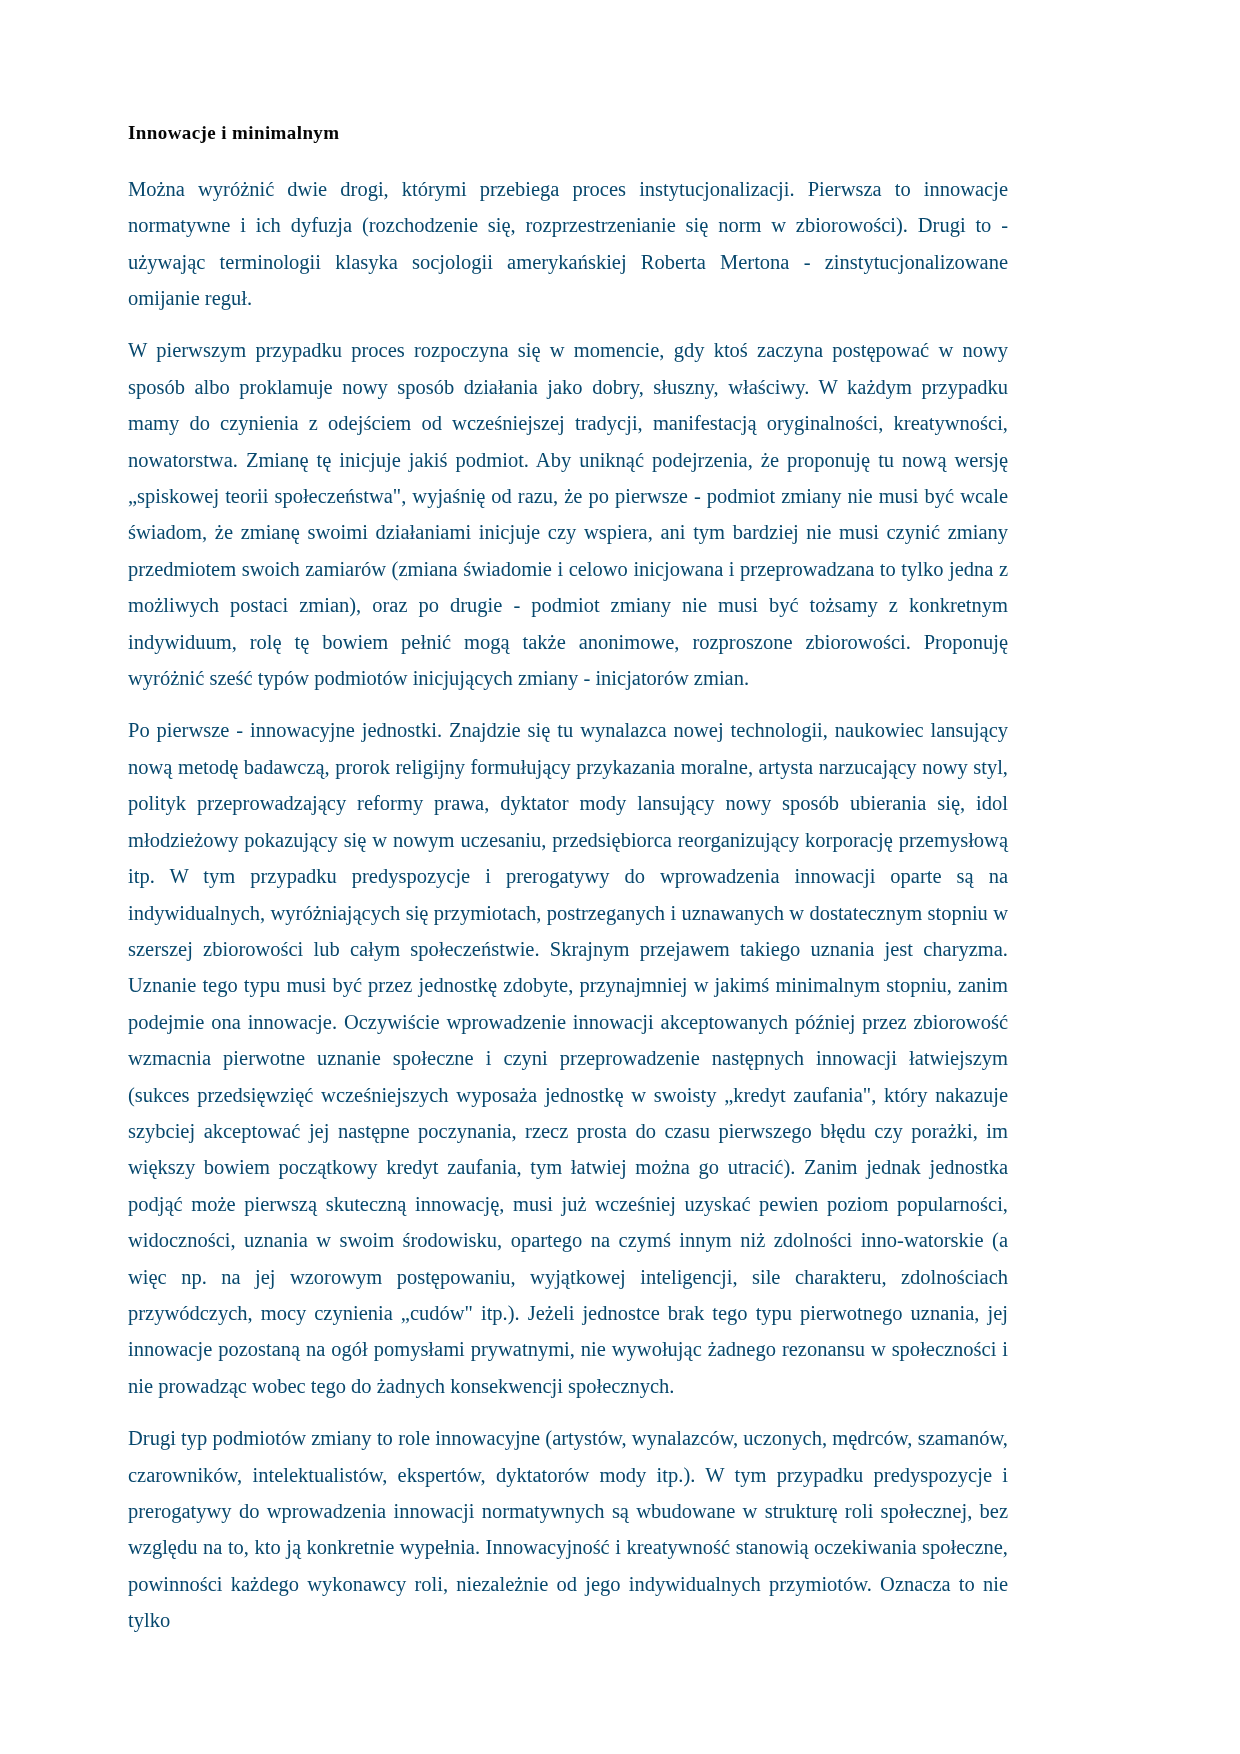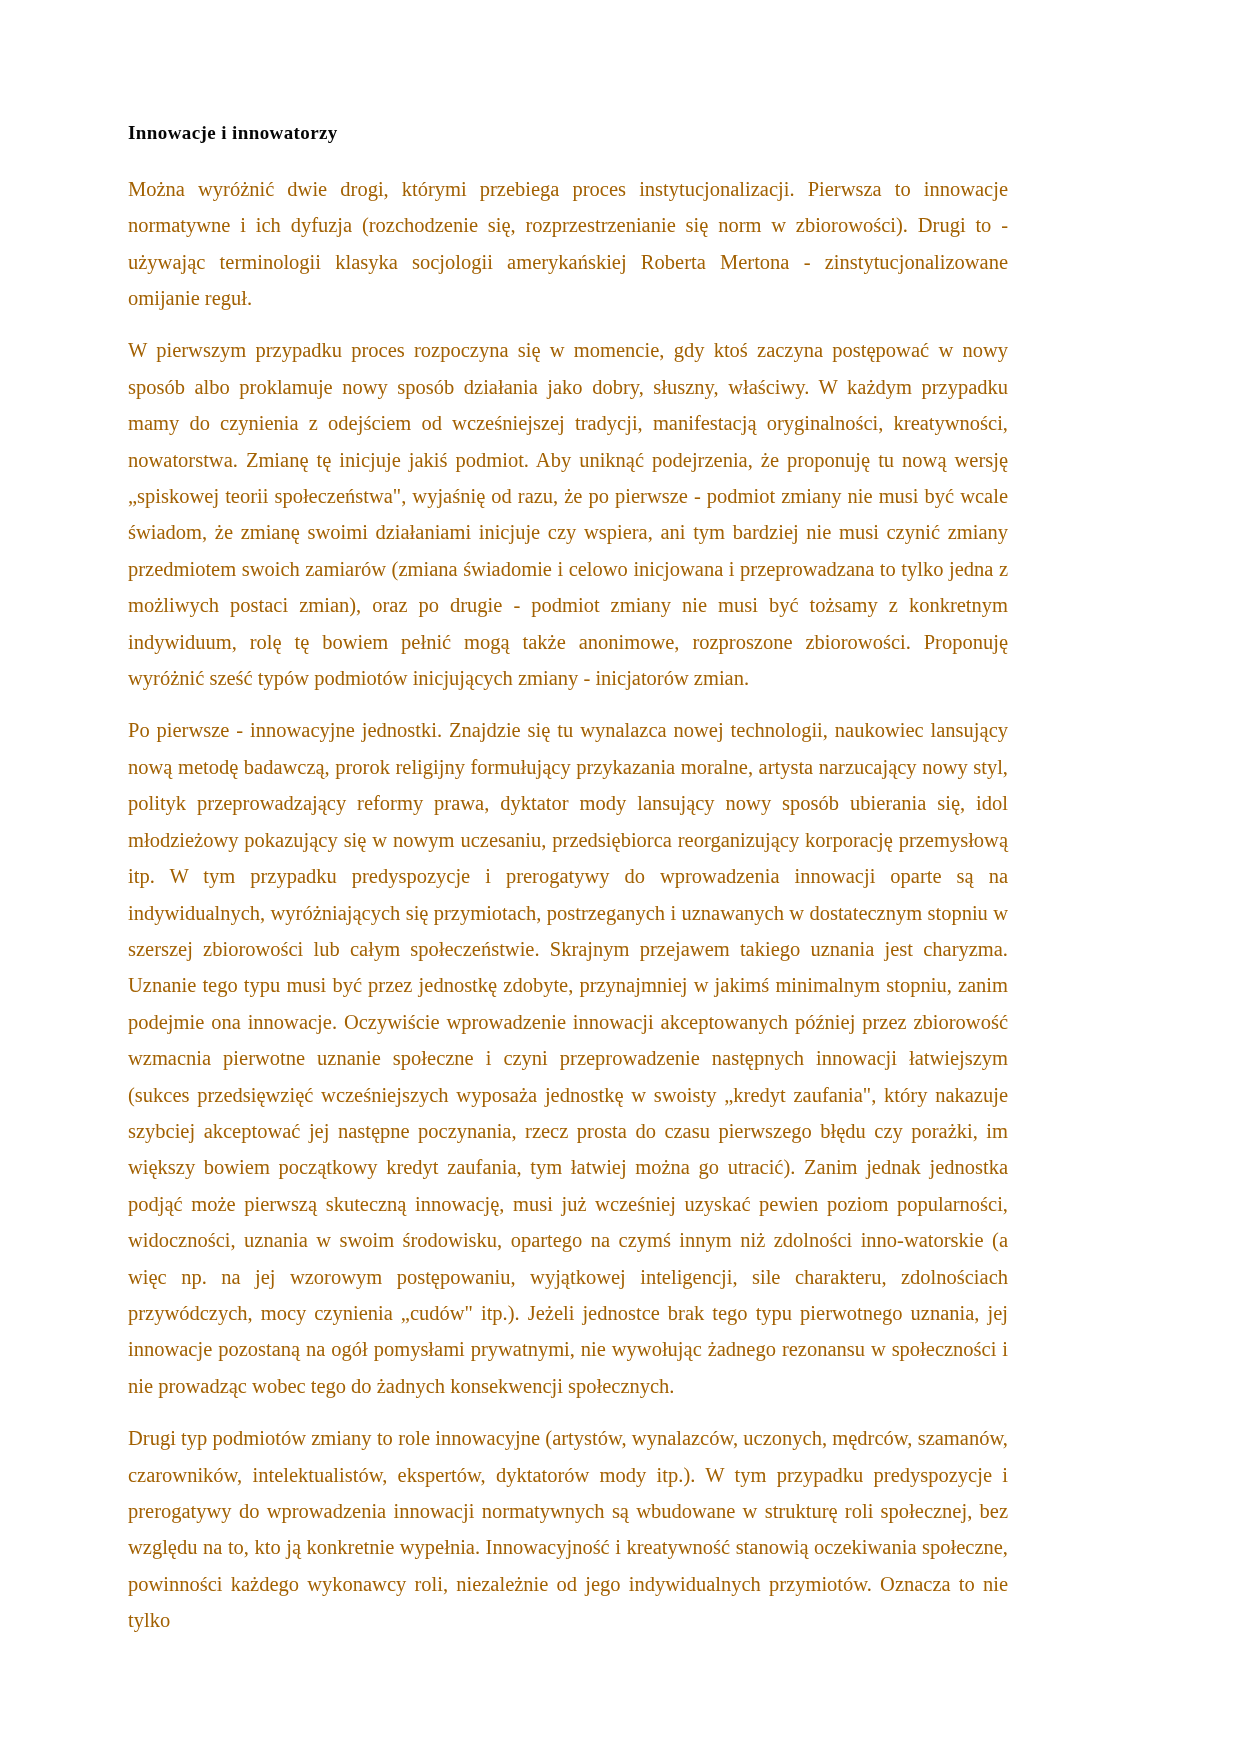--- a/index.html
+++ b/index.html
@@ -30,41 +30,41 @@
     line-height: 1.2;
     color: #0b0b0b;
     letter-spacing: 0.4px;
     margin: 0 0 26px 0;
     text-align: left;
   }
   .para {
     font-family: "Liberation Serif", "DejaVu Serif", serif;
     font-size: 20.5px;
     line-height: 36.4px;
-    color: #a16207;
+    color: #0c4a6e;
     text-align: justify;
     text-justify: inter-word;
     margin: 0 0 16px 0;
     -webkit-font-smoothing: antialiased;
   }
   .para:last-child {
     margin-bottom: 16px;
   }
   
   .content {
     filter: contrast(1.04);
   }
 </style>
 </head>
 <body>
 
 <div class="page">
   <div class="content">
 
-    <h1 class="doc-heading">Innowacje i innowatorzy</h1>
+    <h1 class="doc-heading">Innowacje i minimalnym</h1>
 
     <p class="para">Można wyróżnić dwie drogi, którymi przebiega proces instytucjonalizacji. Pierwsza to innowacje normatywne i ich dyfuzja (rozchodzenie się, rozprzestrzenianie się norm w zbiorowości). Drugi to - używając terminologii klasyka socjologii amerykańskiej Roberta Mertona - zinstytucjonalizowane omijanie reguł.</p>
 
     <p class="para">W pierwszym przypadku proces rozpoczyna się w momencie, gdy ktoś zaczyna postępować w nowy sposób albo proklamuje nowy sposób działania jako dobry, słuszny, właściwy. W każdym przypadku mamy do czynienia z odejściem od wcześniejszej tradycji, manifestacją oryginalności, kreatywności, nowatorstwa. Zmianę tę inicjuje jakiś podmiot. Aby uniknąć podejrzenia, że proponuję tu nową wersję „spiskowej teorii społeczeństwa", wyjaśnię od razu, że po pierwsze - podmiot zmiany nie musi być wcale świadom, że zmianę swoimi działaniami inicjuje czy wspiera, ani tym bardziej nie musi czynić zmiany przedmiotem swoich zamiarów (zmiana świadomie i celowo inicjowana i przeprowadzana to tylko jedna z możliwych postaci zmian), oraz po drugie - podmiot zmiany nie musi być tożsamy z konkretnym indywiduum, rolę tę bowiem pełnić mogą także anonimowe, rozproszone zbiorowości. Proponuję wyróżnić sześć typów podmiotów inicjujących zmiany - inicjatorów zmian.</p>
 
     <p class="para">Po pierwsze - innowacyjne jednostki. Znajdzie się tu wynalazca nowej technologii, naukowiec lansujący nową metodę badawczą, prorok religijny formułujący przykazania moralne, artysta narzucający nowy styl, polityk przeprowadzający reformy prawa, dyktator mody lansujący nowy sposób ubierania się, idol młodzieżowy pokazujący się w nowym uczesaniu, przedsiębiorca reorganizujący korporację przemysłową itp. W tym przypadku predyspozycje i prerogatywy do wprowadzenia innowacji oparte są na indywidualnych, wyróżniających się przymiotach, postrzeganych i uznawanych w dostatecznym stopniu w szerszej zbiorowości lub całym społeczeństwie. Skrajnym przejawem takiego uznania jest charyzma. Uznanie tego typu musi być przez jednostkę zdobyte, przynajmniej w jakimś minimalnym stopniu, zanim podejmie ona innowacje. Oczywiście wprowadzenie innowacji akceptowanych później przez zbiorowość wzmacnia pierwotne uznanie społeczne i czyni przeprowadzenie następnych innowacji łatwiejszym (sukces przedsięwzięć wcześniejszych wyposaża jednostkę w swoisty „kredyt zaufania", który nakazuje szybciej akceptować jej następne poczynania, rzecz prosta do czasu pierwszego błędu czy porażki, im większy bowiem początkowy kredyt zaufania, tym łatwiej można go utracić). Zanim jednak jednostka podjąć może pierwszą skuteczną innowację, musi już wcześniej uzyskać pewien poziom popularności, widoczności, uznania w swoim środowisku, opartego na czymś innym niż zdolności inno-watorskie (a więc np. na jej wzorowym postępowaniu, wyjątkowej inteligencji, sile charakteru, zdolnościach przywódczych, mocy czynienia „cudów" itp.). Jeżeli jednostce brak tego typu pierwotnego uznania, jej innowacje pozostaną na ogół pomysłami prywatnymi, nie wywołując żadnego rezonansu w społeczności i nie prowadząc wobec tego do żadnych konsekwencji społecznych.</p>
 
     <p class="para">Drugi typ podmiotów zmiany to role innowacyjne (artystów, wynalazców, uczonych, mędrców, szamanów, czarowników, intelektualistów, ekspertów, dyktatorów mody itp.). W tym przypadku predyspozycje i prerogatywy do wprowadzenia innowacji normatywnych są wbudowane w strukturę roli społecznej, bez względu na to, kto ją konkretnie wypełnia. Innowacyjność i kreatywność stanowią oczekiwania społeczne, powinności każdego wykonawcy roli, niezależnie od jego indywidualnych przymiotów. Oznacza to nie tylko</p>
 
   </div>

